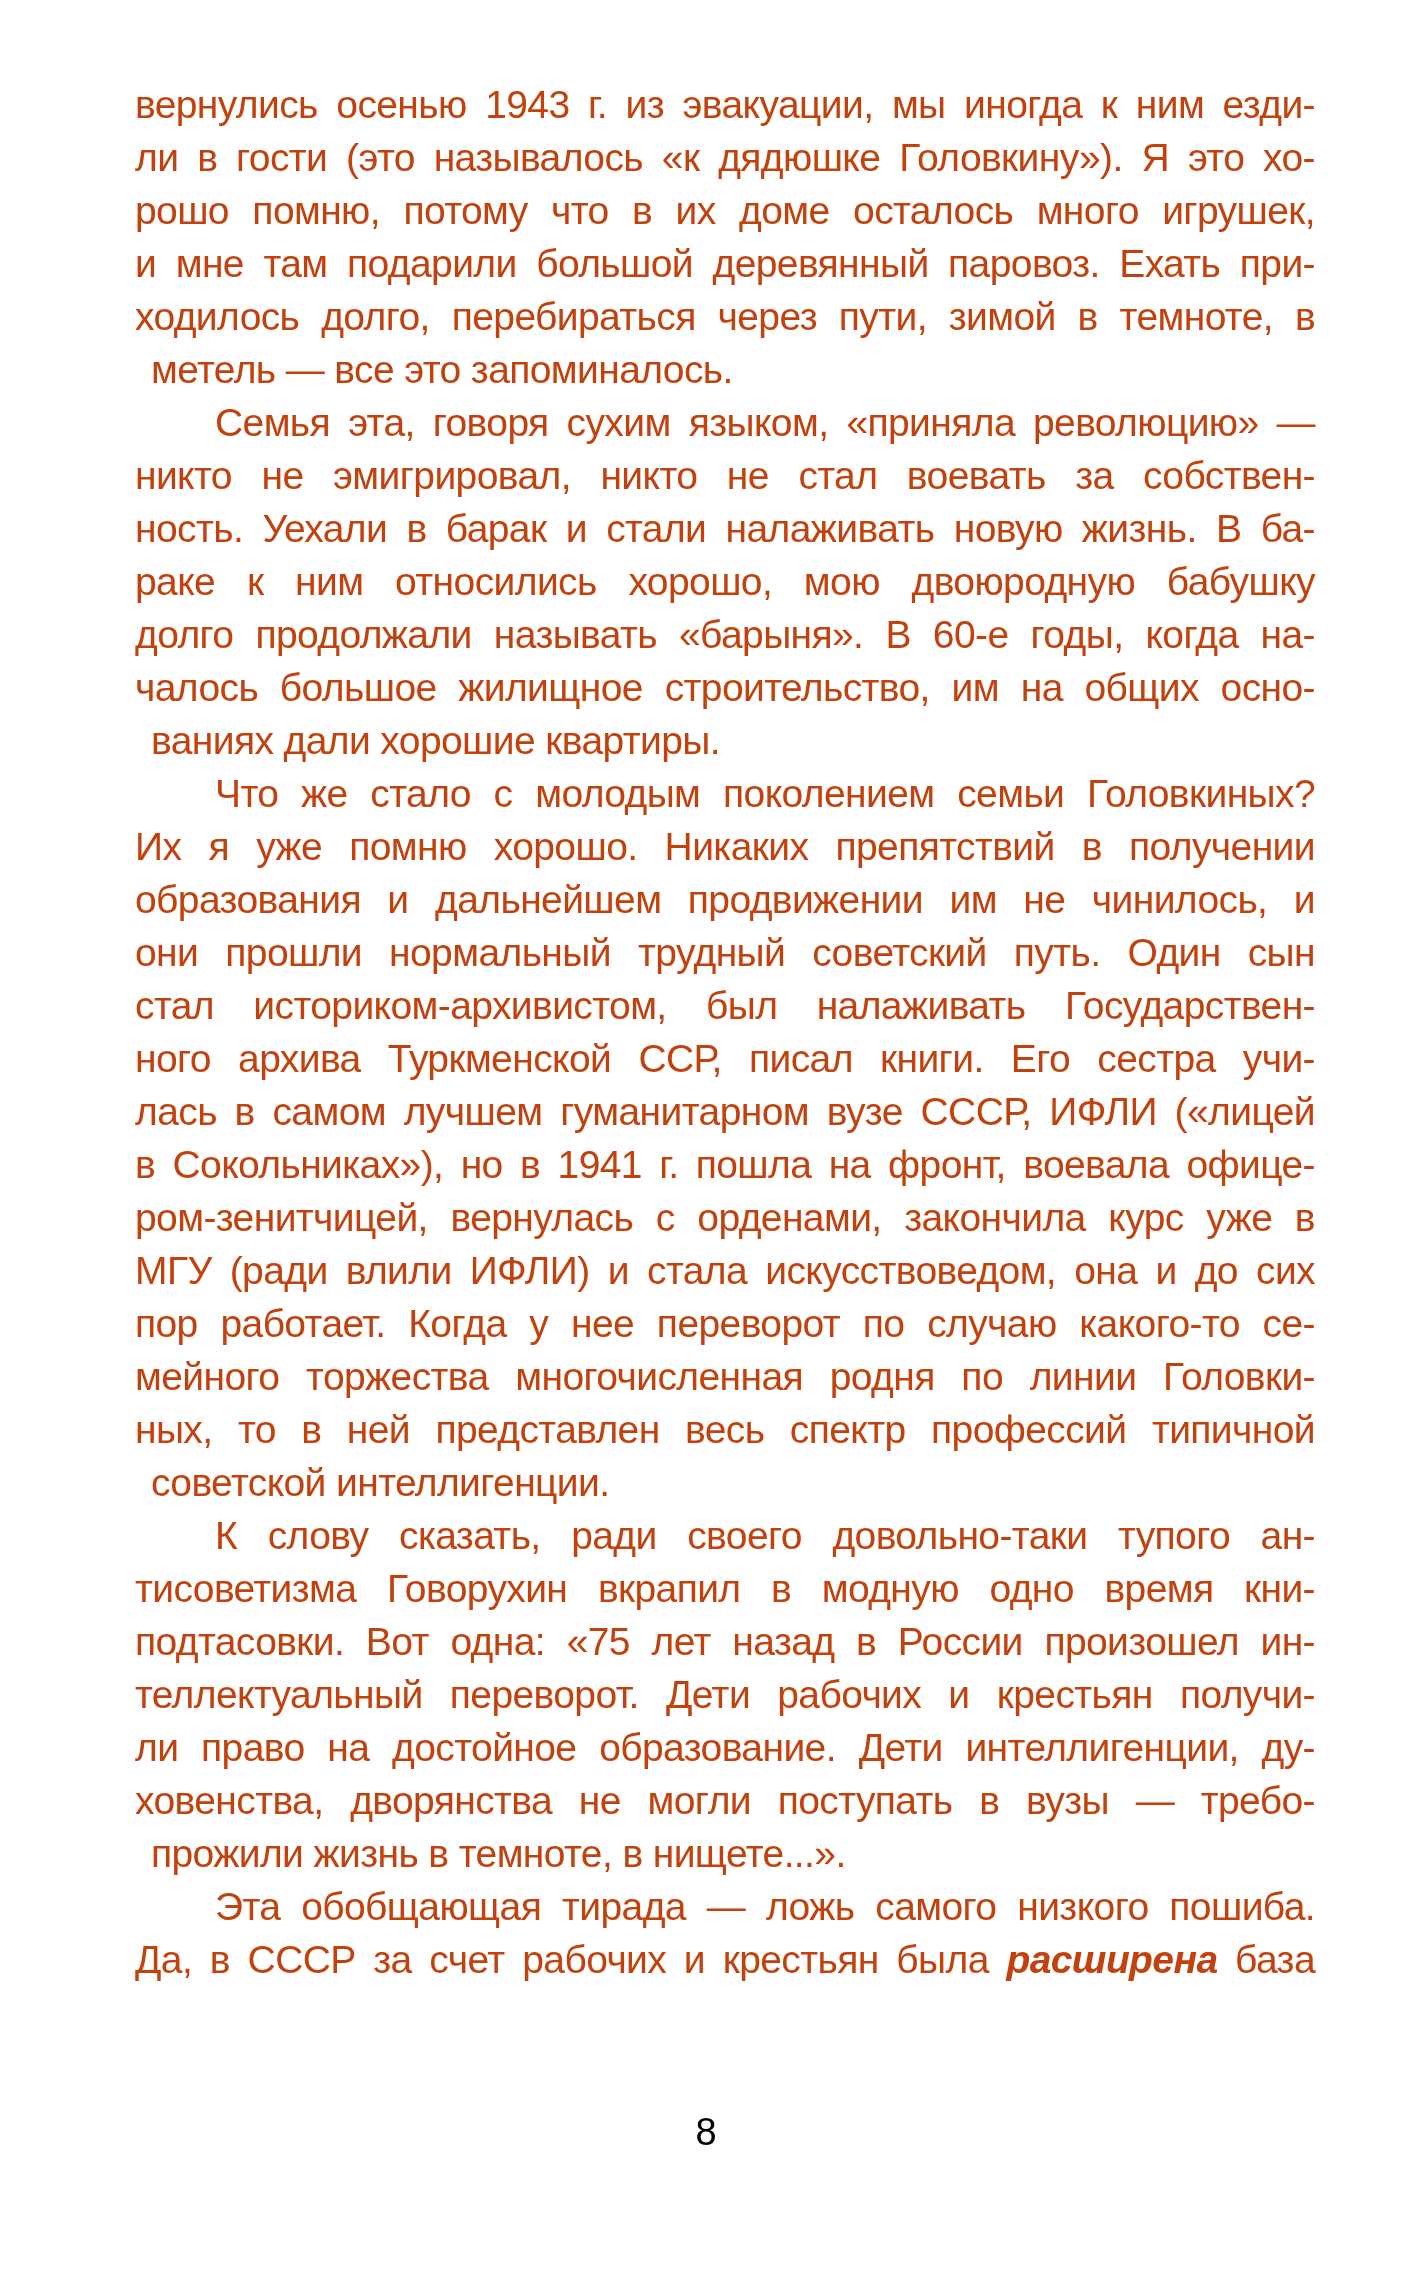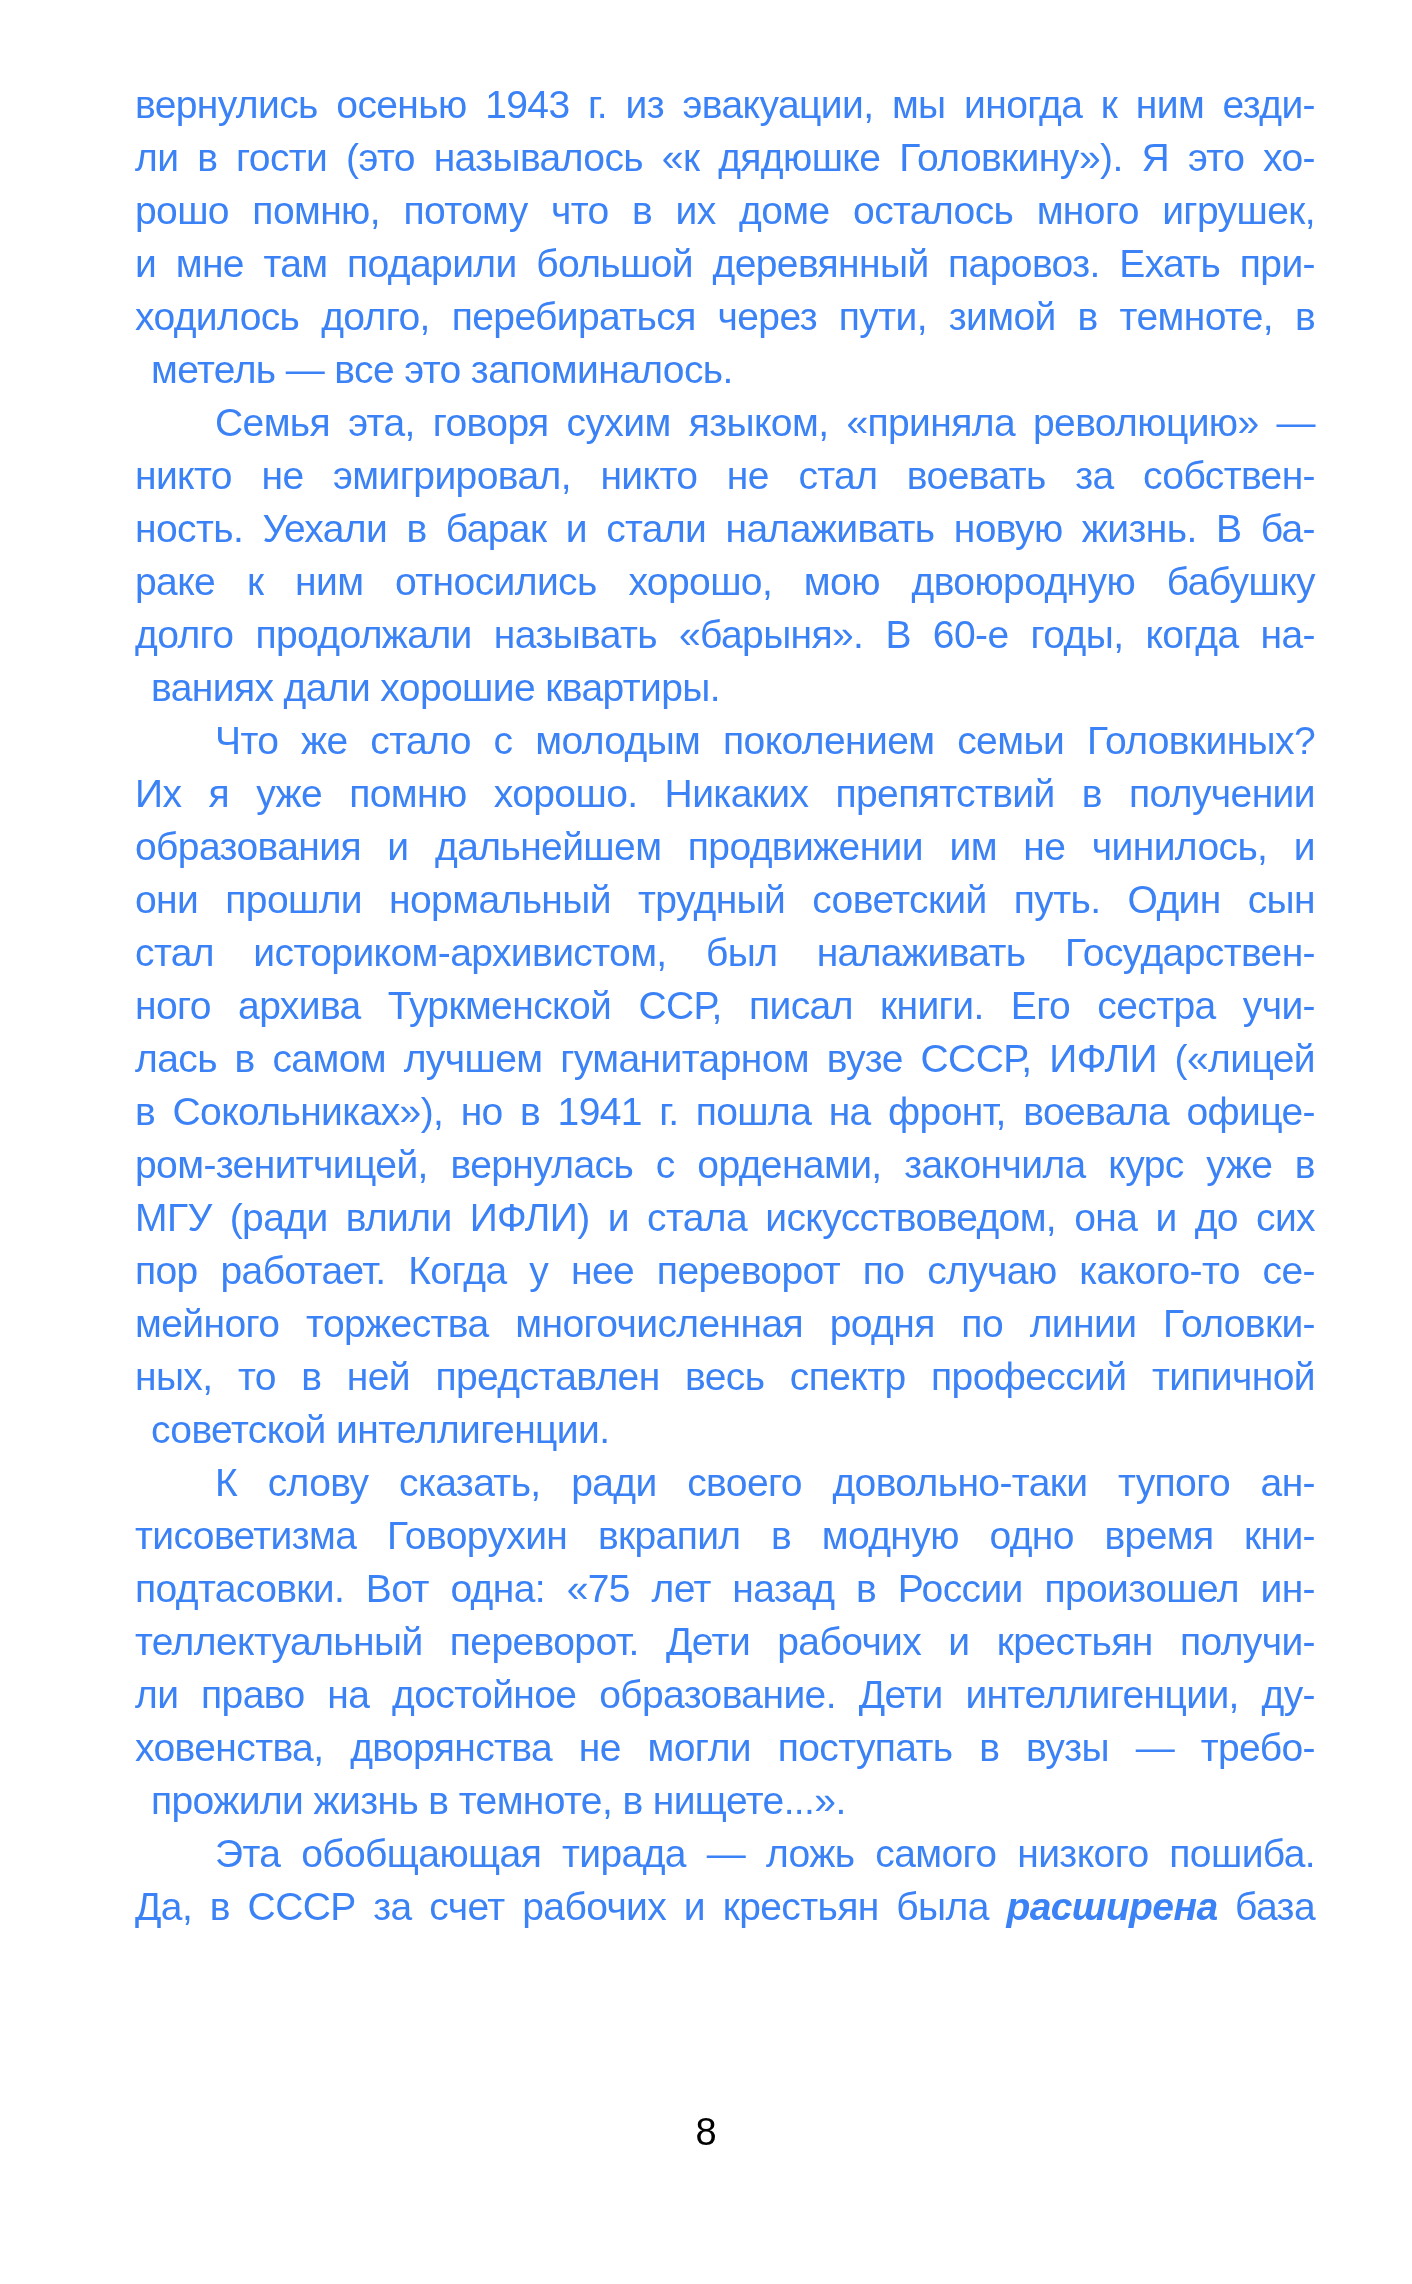--- a/index.html
+++ b/index.html
@@ -22,21 +22,21 @@
     top: 78px;
     width: 1180px;
   }
   .line {
     font-size: 39px;
     line-height: 53px;
     letter-spacing: -0.6px;
     white-space: nowrap;
     text-align: justify;
     text-align-last: justify;
-    color: #3b82f6;
+    color: #c2410c;
   }
   .line.endline {
     text-align-last: left;
     margin-left: 16px;
   }
   .line.indent {
     padding-left: 80px;
   }
   .italic {
     font-style: italic;
@@ -62,20 +62,21 @@
       <div class="line"><span>ли в гости (это называлось «к дядюшке Головкину»). Я это хо-</span></div>
       <div class="line"><span>рошо помню, потому что в их доме осталось много игрушек,</span></div>
       <div class="line"><span>и мне там подарили большой деревянный паровоз. Ехать при-</span></div>
       <div class="line"><span>ходилось долго, перебираться через пути, зимой в темноте, в</span></div>
       <div class="line endline"><span>метель — все это запоминалось.</span></div>
       <div class="line indent"><span>Семья эта, говоря сухим языком, «приняла революцию» —</span></div>
       <div class="line"><span>никто не эмигрировал, никто не стал воевать за собствен-</span></div>
       <div class="line"><span>ность. Уехали в барак и стали налаживать новую жизнь. В ба-</span></div>
       <div class="line"><span>раке к ним относились хорошо, мою двоюродную бабушку</span></div>
       <div class="line"><span>долго продолжали называть «барыня». В 60-е годы, когда на-</span></div>
+      <div class="line"><span>чалось большое жилищное строительство, им на общих осно-</span></div>
       <div class="line endline"><span>ваниях дали хорошие квартиры.</span></div>
       <div class="line indent"><span>Что же стало с молодым поколением семьи Головкиных?</span></div>
       <div class="line"><span>Их я уже помню хорошо. Никаких препятствий в получении</span></div>
       <div class="line"><span>образования и дальнейшем продвижении им не чинилось, и</span></div>
       <div class="line"><span>они прошли нормальный трудный советский путь. Один сын</span></div>
       <div class="line"><span>стал историком-архивистом, был налаживать Государствен-</span></div>
       <div class="line"><span>ного архива Туркменской ССР, писал книги. Его сестра учи-</span></div>
       <div class="line"><span>лась в самом лучшем гуманитарном вузе СССР, ИФЛИ («лицей</span></div>
       <div class="line"><span>в Сокольниках»), но в 1941 г. пошла на фронт, воевала офице-</span></div>
       <div class="line"><span>ром-зенитчицей, вернулась с орденами, закончила курс уже в</span></div>

